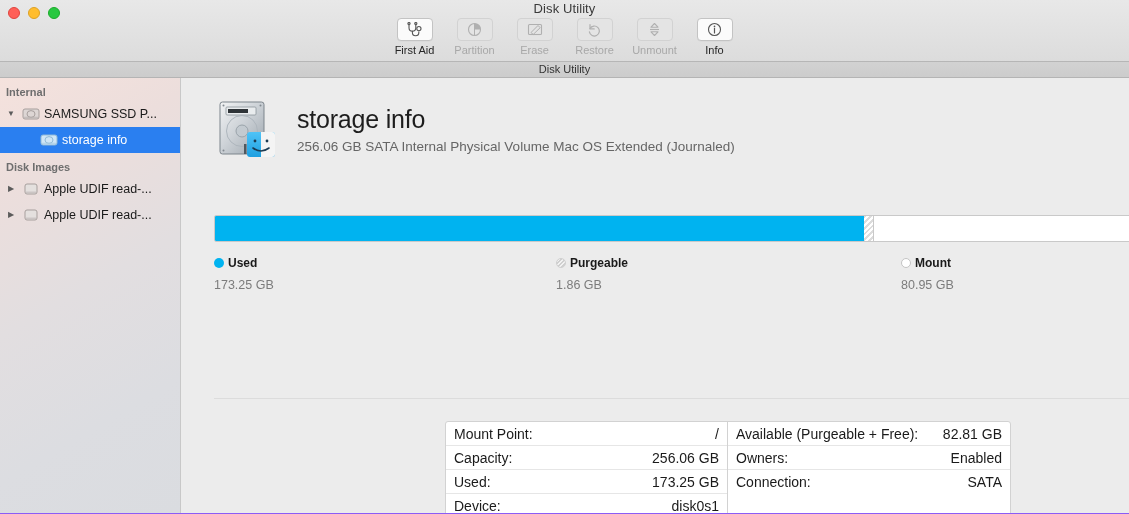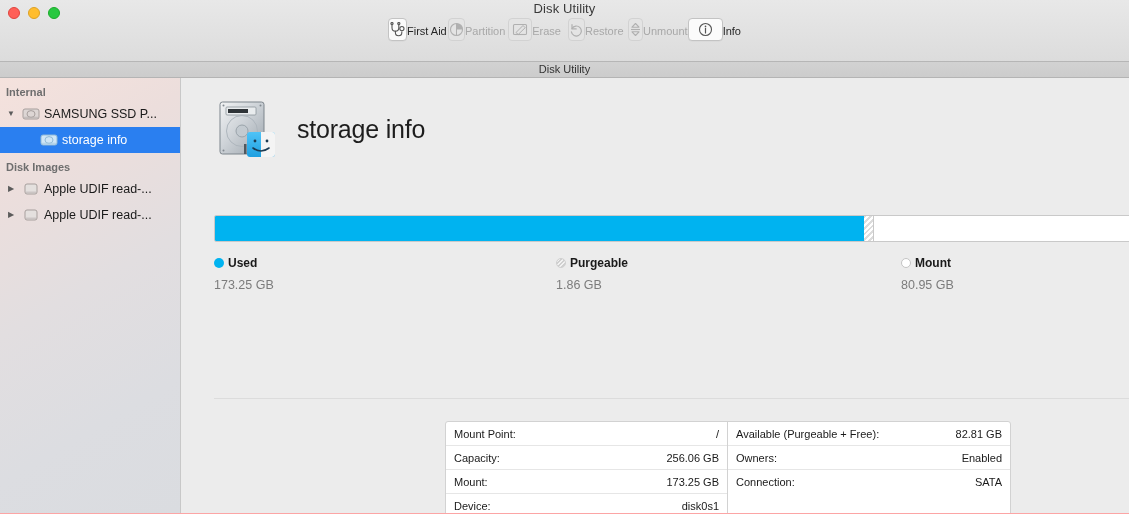--- a/index.html
+++ b/index.html
@@ -5,21 +5,21 @@
   * { margin:0; padding:0; box-sizing:border-box; }
   html, body {
     width:1129px; height:514px;
     font-family:"Liberation Sans", sans-serif;
     background:#ececec;
     overflow:hidden;
     -webkit-font-smoothing:antialiased;
   }
 
   
-  #window { position:relative; width:1129px; height:514px; background:#fca5a5; }
+  #window { position:relative; width:1129px; height:514px; background:#8b5cf6; }
 
   #titlebar {
     position:relative;
     height:62px;
     background:linear-gradient(to bottom,#e8e8e8 0%,#dcdcdc 100%);
     border-bottom:1px solid #b6b6b6;
   }
   #traffic-lights {
     position:absolute; top:7px; left:8px;
     display:flex; gap:8px;
@@ -35,21 +35,21 @@
     font-size:13px; color:#3a3a3a; font-weight:400;
     letter-spacing:.1px;
   }
 
   
   #toolbar {
     position:absolute; top:18px; left:0; width:100%;
     display:flex; justify-content:center; gap:7px;
   }
   .tb-item {
-    display:flex; align-items:center;
+    display:flex; flex-direction:column; align-items:center;
     width:53px;
   }
   .tb-btn {
     width:36px; height:23px;
     border-radius:4px;
     display:flex; align-items:center; justify-content:center;
     background:#fbfbfb;
     border:1px solid #c3c3c3;
     box-shadow:0 .5px 0 rgba(0,0,0,.05);
   }
@@ -210,21 +210,21 @@
     border-radius:3px;
     display:flex;
     overflow:hidden;
   }
   .it-col { width:50%; }
   .it-col.left { border-right:1px solid #d2d2d2; }
   .it-row {
     height:24px;
     display:flex; align-items:center;
     padding:0 8px;
-    font-size:11px;
+    font-size:14px;
     color:#1a1a1a;
     border-bottom:1px solid #e6e6e6;
   }
   .it-row:last-child { border-bottom:none; }
   .it-key { flex:none; }
   .it-val { margin-left:auto; text-align:right; }
 </style>
 </head>
 <body>
 
@@ -414,20 +414,21 @@
             <rect x="38" y="46" width="2.5" height="10" fill="#50585f"></rect>
             <rect x="33" y="34" width="28" height="25" rx="3" fill="url(#finder)"></rect>
             <path d="M47 34 h11 a3 3 0 0 1 3 3 v19 a3 3 0 0 1 -3 3 h-11 z" fill="#f4f4f4"></path>
             <circle cx="41" cy="43" r="1.4" fill="#1b3b52"></circle>
             <circle cx="53" cy="43" r="1.4" fill="#1b3b52"></circle>
             <path d="M39 50 q8 6 16 0" fill="none" stroke="#1b3b52" stroke-width="1.6" stroke-linecap="round"></path>
           </svg>
         </div>
         <div id="vol-text">
           <div id="vol-name">storage info</div>
+          <div id="vol-desc">256.06 GB SATA Internal Physical Volume Mac OS Extended (Journaled)</div>
         </div>
       </div>
 
       <div id="storage-wrap">
         <div id="storage-bar">
           <div class="seg-used" style="width:67.7%"></div>
           <div class="seg-purge" style="width:1.1%"></div>
           <div class="seg-free"></div>
         </div>
       </div>
@@ -467,21 +468,21 @@
         <div class="it-col left">
           <div class="it-row">
             <span class="it-key">Mount Point:</span>
             <span class="it-val">/</span>
           </div>
           <div class="it-row">
             <span class="it-key">Capacity:</span>
             <span class="it-val">256.06 GB</span>
           </div>
           <div class="it-row">
-            <span class="it-key">Mount:</span>
+            <span class="it-key">Used:</span>
             <span class="it-val">173.25 GB</span>
           </div>
           <div class="it-row">
             <span class="it-key">Device:</span>
             <span class="it-val">disk0s1</span>
           </div>
         </div>
 
         <div class="it-col">
           <div class="it-row">

